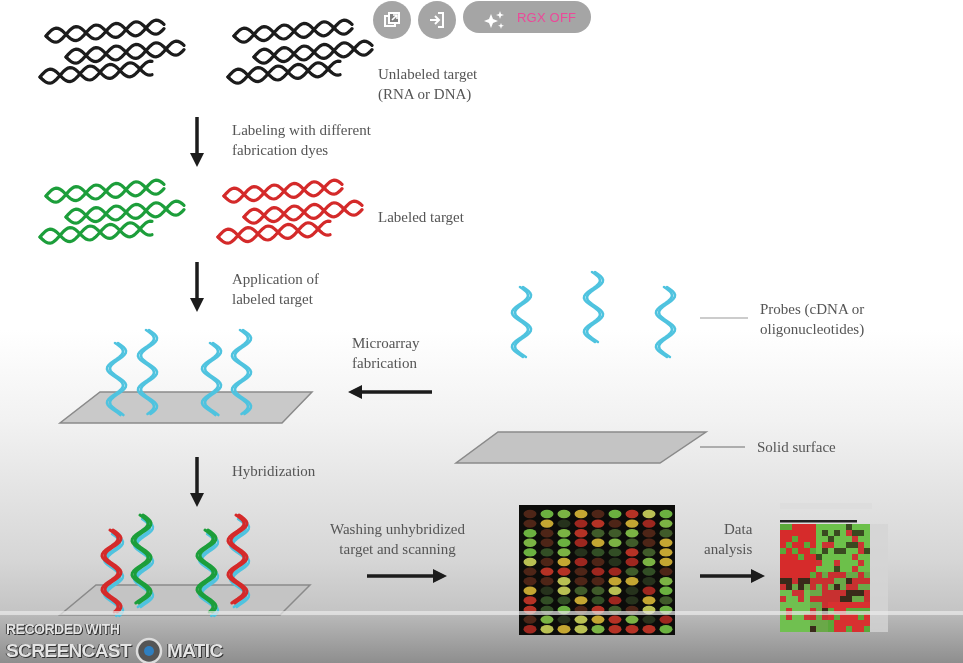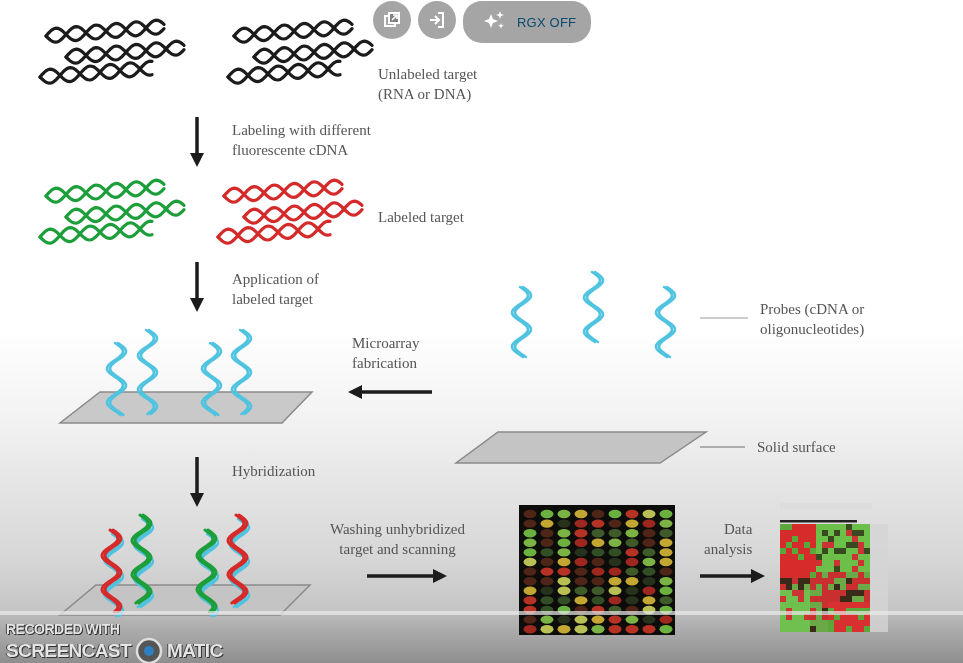--- a/index.html
+++ b/index.html
@@ -14,23 +14,23 @@
   .diagram-svg { left: 0; top: 0; }
 
   
   .tb-circle {
     width: 38px; height: 38px; border-radius: 50%;
     background: rgba(130,130,130,0.72);
     display: flex; align-items: center; justify-content: center;
     cursor: pointer;
   }
   .tb-pill {
-    height: 42px; border-radius: 19px; background: rgba(130,130,130,0.72);
+    height: 32px; border-radius: 19px; background: rgba(130,130,130,0.72);
     display: flex; align-items: center; padding: 0 20px 0 44px; box-sizing: border-box;
-    color: #0c4a6e; font-family: "Liberation Sans", sans-serif; font-size: 13px; cursor: pointer;
+    color: #ec4899; font-family: "Liberation Sans", sans-serif; font-size: 13px; cursor: pointer;
   }
   .rgx-icon { position: absolute; left: 44px; top: 8px; }
   .rgx-text { margin-left: 32px; letter-spacing: 0.2px; }
 
   .wm-small {
     left: 6px; top: 621px; font-family: "Liberation Sans", sans-serif;
     font-size: 14px; font-weight: bold; color: #e5e5e5;
     text-shadow: 1px 1px 0 #333, -1px 0 0 #444; letter-spacing: -0.5px;
   }
   .wm-big {
@@ -543,21 +543,21 @@
       <rect x="870" y="524" width="18" height="108" fill="#d4d4d4" opacity="0.8"></rect>
     </g>
 </svg>
 
 <div class="abs label" style="left:378px;top:40px;margin-top:24px;">
   <div>Unlabeled target</div>
   <div>(RNA or DNA)</div>
 </div>
 <div class="abs label" style="left:232px;top:120px;">
   <div>Labeling with different</div>
-  <div>fluorescente cDNA</div>
+  <div>fabrication dyes</div>
 </div>
 <div class="abs label" style="left:378px;top:207px;">Labeled target</div>
 <div class="abs label" style="left:232px;top:269px;">
   <div>Application of</div>
   <div>labeled target</div>
 </div>
 <div class="abs label" style="left:760px;top:299px;">
   <div>Probes (cDNA or</div>
   <div>oligonucleotides)</div>
 </div>

